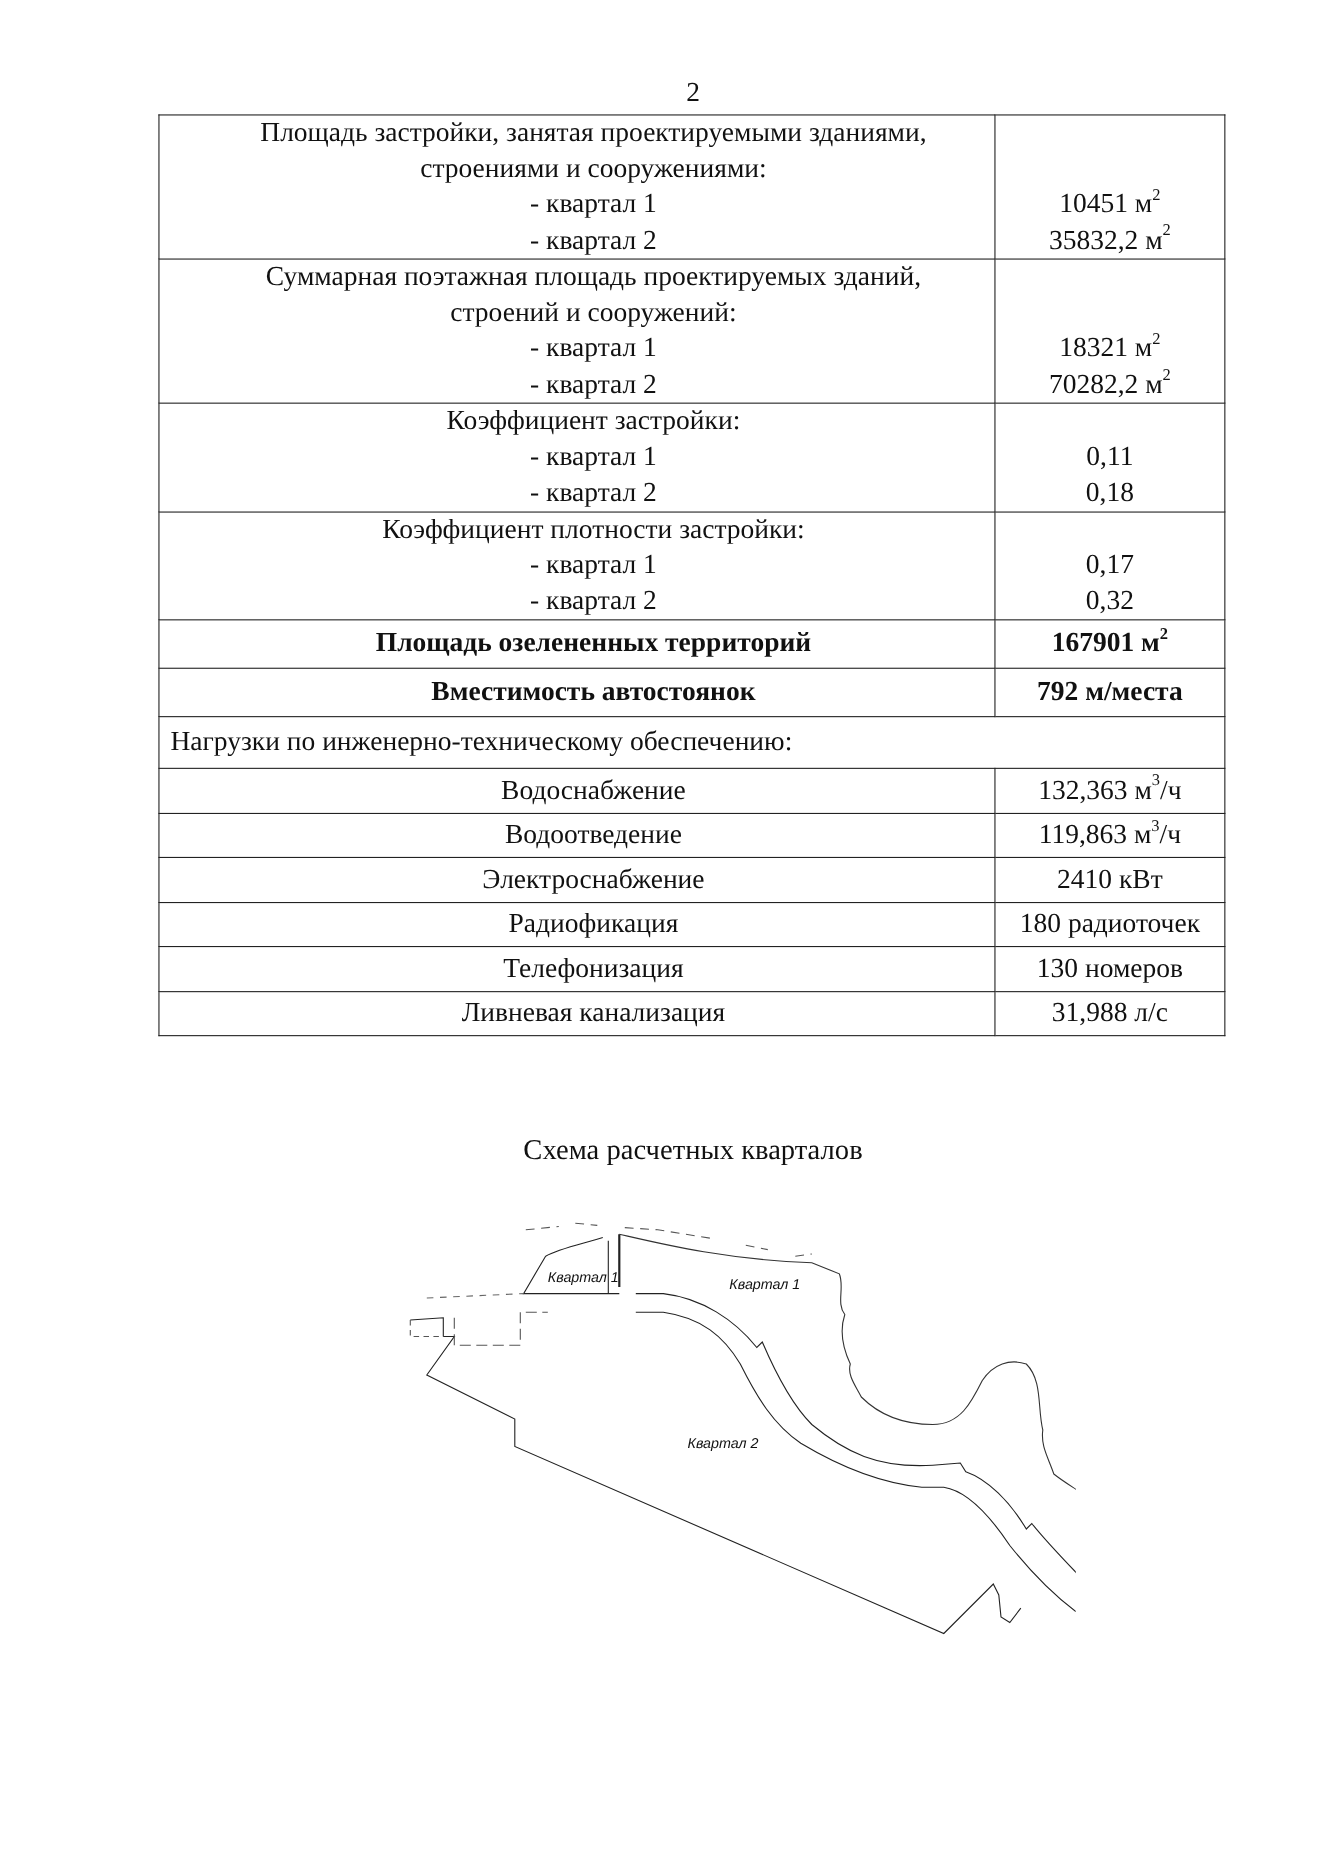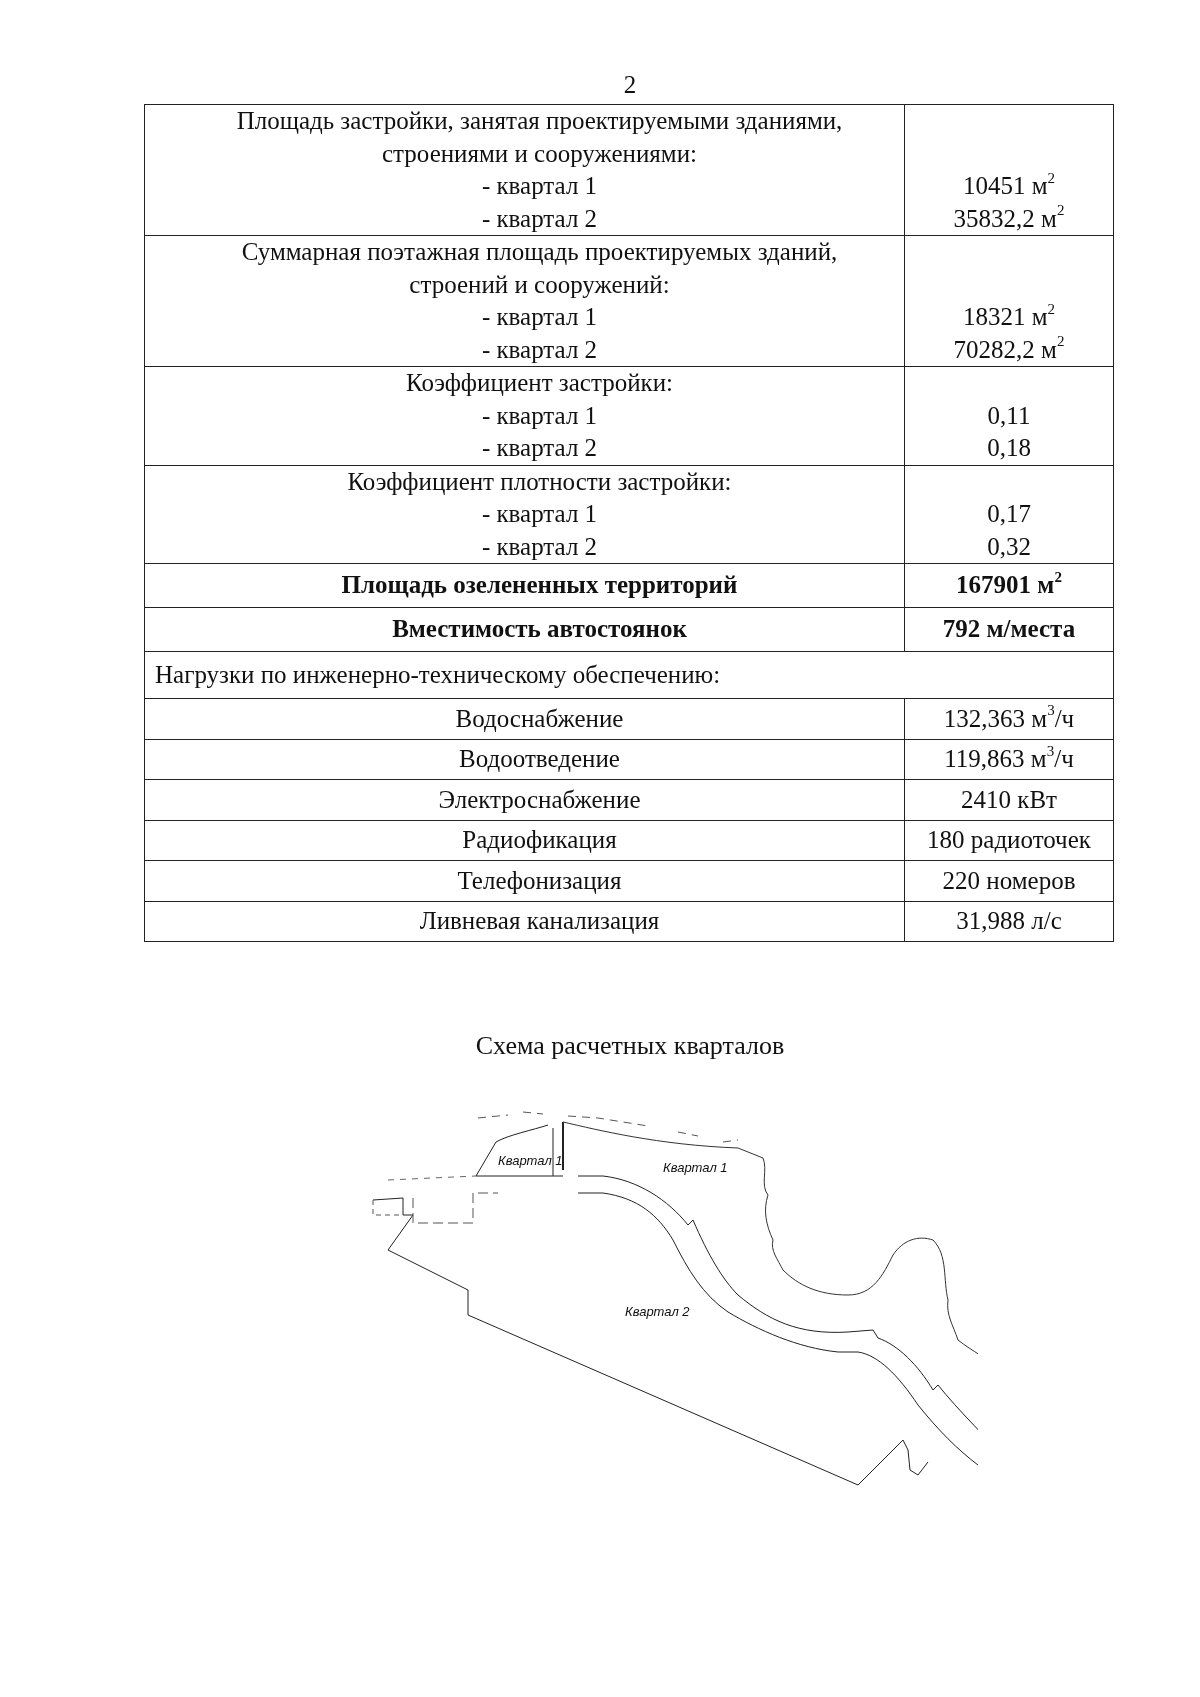--- a/index.html
+++ b/index.html
@@ -107,21 +107,21 @@
   <tr class="util">
     <td class="label">Электроснабжение</td>
     <td class="value">2410 кВт</td>
   </tr>
   <tr class="util">
     <td class="label">Радиофикация</td>
     <td class="value">180 радиоточек</td>
   </tr>
   <tr class="util">
     <td class="label">Телефонизация</td>
-    <td class="value">220 номеров</td>
+    <td class="value">130 номеров</td>
   </tr>
   <tr class="util">
     <td class="label">Ливневая канализация</td>
     <td class="value">31,988 л/с</td>
   </tr>
 </tbody>
   </table>
 
 <div class="scheme-title">Схема расчетных кварталов</div>
 

